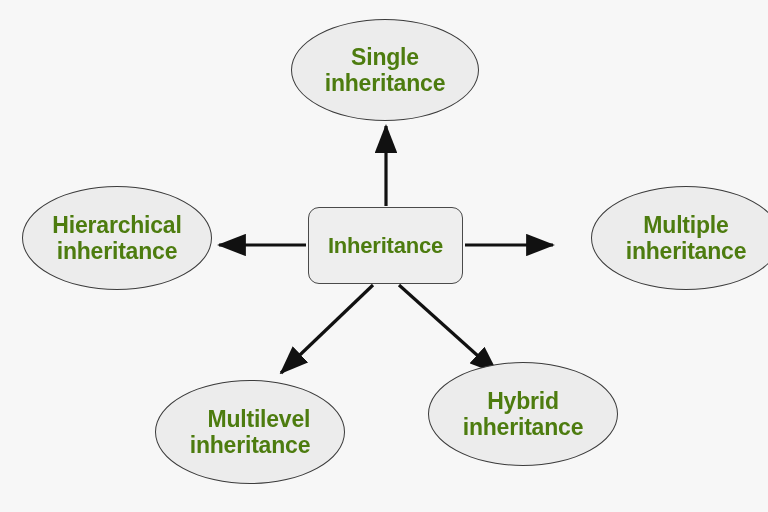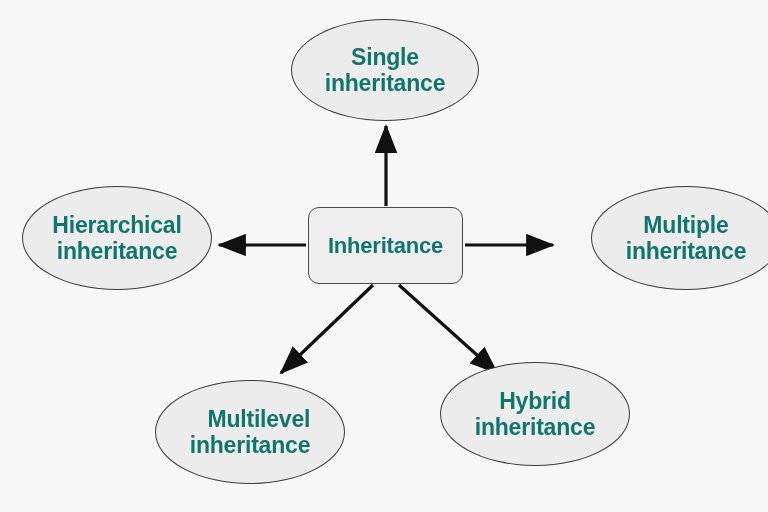--- a/index.html
+++ b/index.html
@@ -26,21 +26,21 @@
     width: 768px;
     height: 512px;
   }
   .node {
     position: absolute;
     box-sizing: border-box;
     display: flex;
     align-items: center;
     justify-content: center;
     text-align: center;
-    color: #0f766e;
+    color: #4d7c0f;
     font-weight: bold;
     line-height: 1.14;
     letter-spacing: -0.2px;
     z-index: 3;
   }
   .node-ellipse {
     background: #ececec;
     border: 1.6px solid #3b3b3b;
     border-radius: 50%;
     font-size: 23px;
@@ -55,21 +55,21 @@
     display: block;
     white-space: pre-line;
     padding: 0 6px;
   }
   
   #node-single       { left: 291px; top: 19px;  width: 188px; height: 102px; }
   #node-hierarchical { left: 22px;  top: 186px; width: 190px; height: 104px; align-items: center; }
   #node-center       { left: 308px; top: 207px; width: 155px; height: 77px;  }
   #node-multiple     { left: 591px; top: 186px; width: 190px; height: 104px; }
   #node-multilevel   { left: 155px; top: 380px; width: 190px; height: 104px; text-align: right; }
-  #node-hybrid       { left: 440px; top: 362px; width: 190px; height: 104px; justify-content: center; }
+  #node-hybrid       { left: 428px; top: 362px; width: 190px; height: 104px; justify-content: center; }
 </style>
 </head>
 <body>
 
 <div id="diagram-root">
 
   <svg id="edges-layer" viewBox="0 0 768 512" width="768" height="512" xmlns="http://www.w3.org/2000/svg">
     <defs>
       <marker id="arrowhead" markerWidth="9" markerHeight="7" refX="8.4" refY="3.5" orient="auto" markerUnits="strokeWidth">
         <polygon points="0 0, 9 3.5, 0 7" fill="#111111"></polygon>

